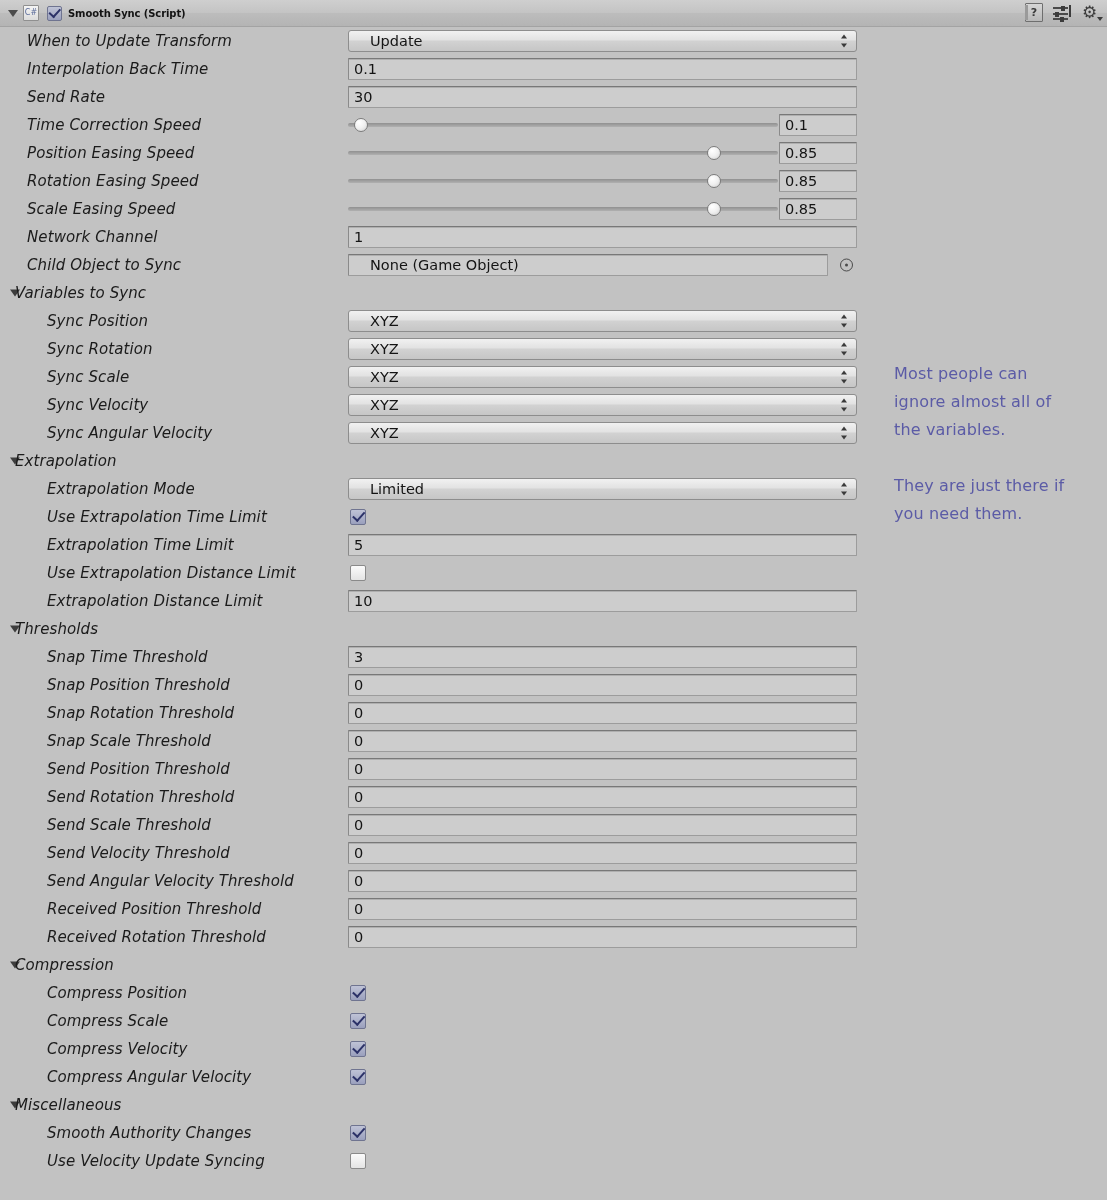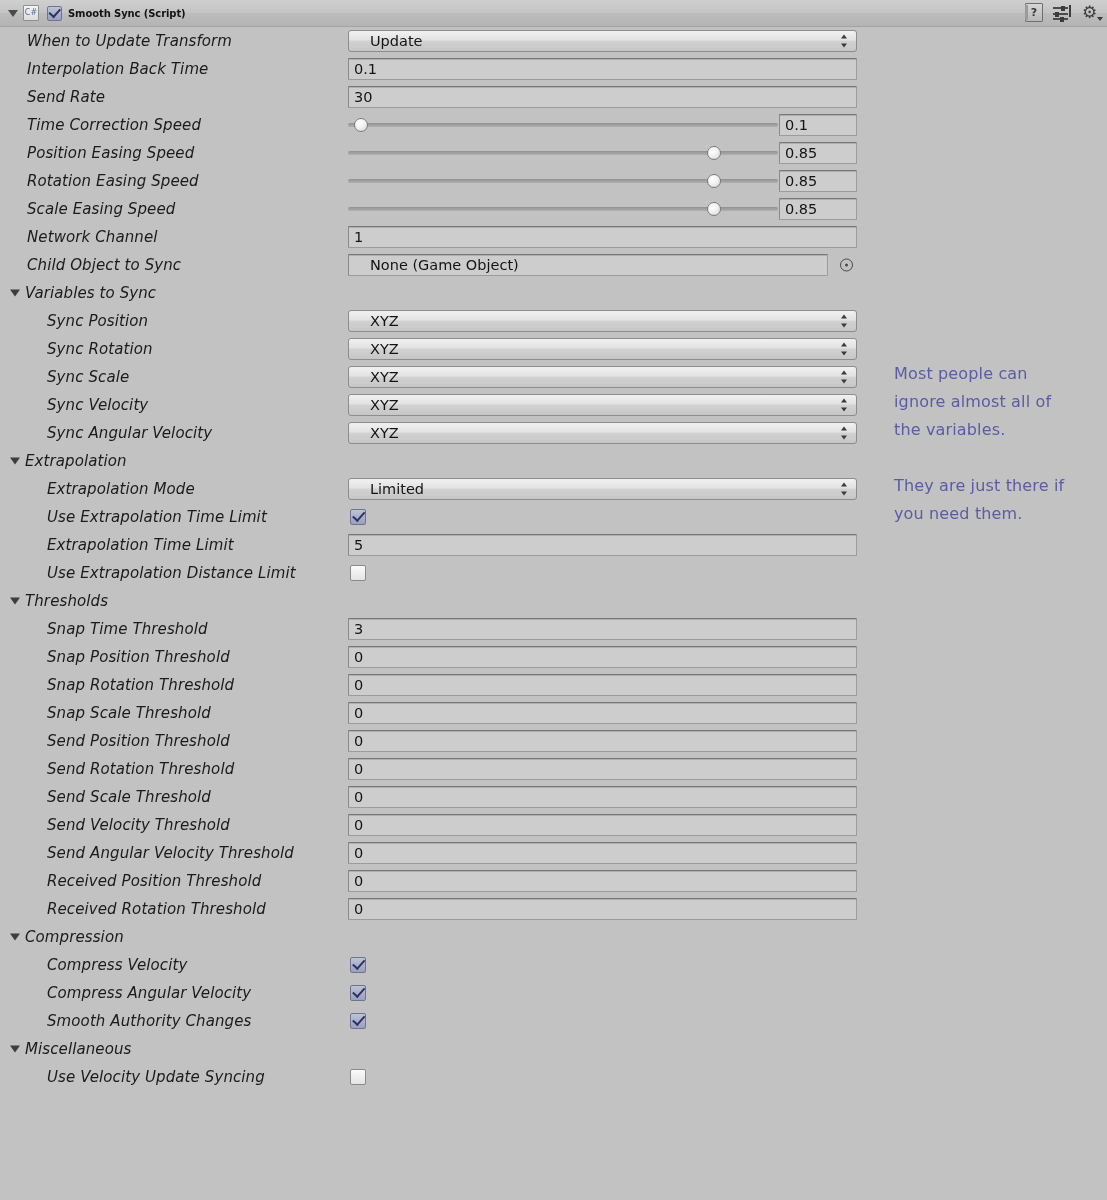--- a/index.html
+++ b/index.html
@@ -124,21 +124,21 @@
     transform: translateY(-50%);
     white-space: nowrap;
     font-size: 15px;
     color: #1b1b1b;
     letter-spacing: 0.1px;
     font-style: italic;
   }
   .row.nested .label { left: 47px; }
 
   
-  .foldout .label { left: 25px; }
+  .foldout .label { left: 15px; }
   .foldout .fold-tri {
     position: absolute;
     left: 10px;
     top: 50%;
     transform: translateY(-50%);
     width: 0; height: 0;
     border-left: 5px solid transparent;
     border-right: 5px solid transparent;
     border-top: 7px solid #3d3d3d;
   }
@@ -499,20 +499,26 @@
     <div class="row nested">
       <div class="label">Extrapolation Time Limit</div>
       <div class="field">
         <div class="textfield">5</div>
       </div>
     </div>
     <div class="row nested">
       <div class="label">Use Extrapolation Distance Limit</div>
       <div class="checkbox"></div>
     </div>
+    <div class="row nested">
+      <div class="label">Extrapolation Distance Limit</div>
+      <div class="field">
+        <div class="textfield">10</div>
+      </div>
+    </div>
     <div class="row foldout">
       <span class="fold-tri"></span>
       <div class="label">Thresholds</div>
     </div>
     <div class="row nested">
       <div class="label">Snap Time Threshold</div>
       <div class="field">
         <div class="textfield">3</div>
       </div>
     </div>
@@ -574,34 +580,42 @@
       <div class="label">Received Rotation Threshold</div>
       <div class="field">
         <div class="textfield">0</div>
       </div>
     </div>
     <div class="row foldout">
       <span class="fold-tri"></span>
       <div class="label">Compression</div>
     </div>
     <div class="row nested">
+      <div class="label">Compress Position</div>
+      <div class="checkbox checked"></div>
+    </div>
+    <div class="row nested">
+      <div class="label">Compress Scale</div>
+      <div class="checkbox checked"></div>
+    </div>
+    <div class="row nested">
       <div class="label">Compress Velocity</div>
       <div class="checkbox checked"></div>
     </div>
     <div class="row nested">
       <div class="label">Compress Angular Velocity</div>
-      <div class="checkbox checked"></div>
-    </div>
-    <div class="row nested">
-      <div class="label">Smooth Authority Changes</div>
       <div class="checkbox checked"></div>
     </div>
     <div class="row foldout">
       <span class="fold-tri"></span>
       <div class="label">Miscellaneous</div>
+    </div>
+    <div class="row nested">
+      <div class="label">Smooth Authority Changes</div>
+      <div class="checkbox checked"></div>
     </div>
     <div class="row nested">
       <div class="label">Use Velocity Update Syncing</div>
       <div class="checkbox"></div>
     </div>
   </div>
 
 <div id="annotations-root">
     <div class="annotation" style="top: 360px;">Most people can</div>
     <div class="annotation" style="top: 388px;">ignore almost all of</div>

